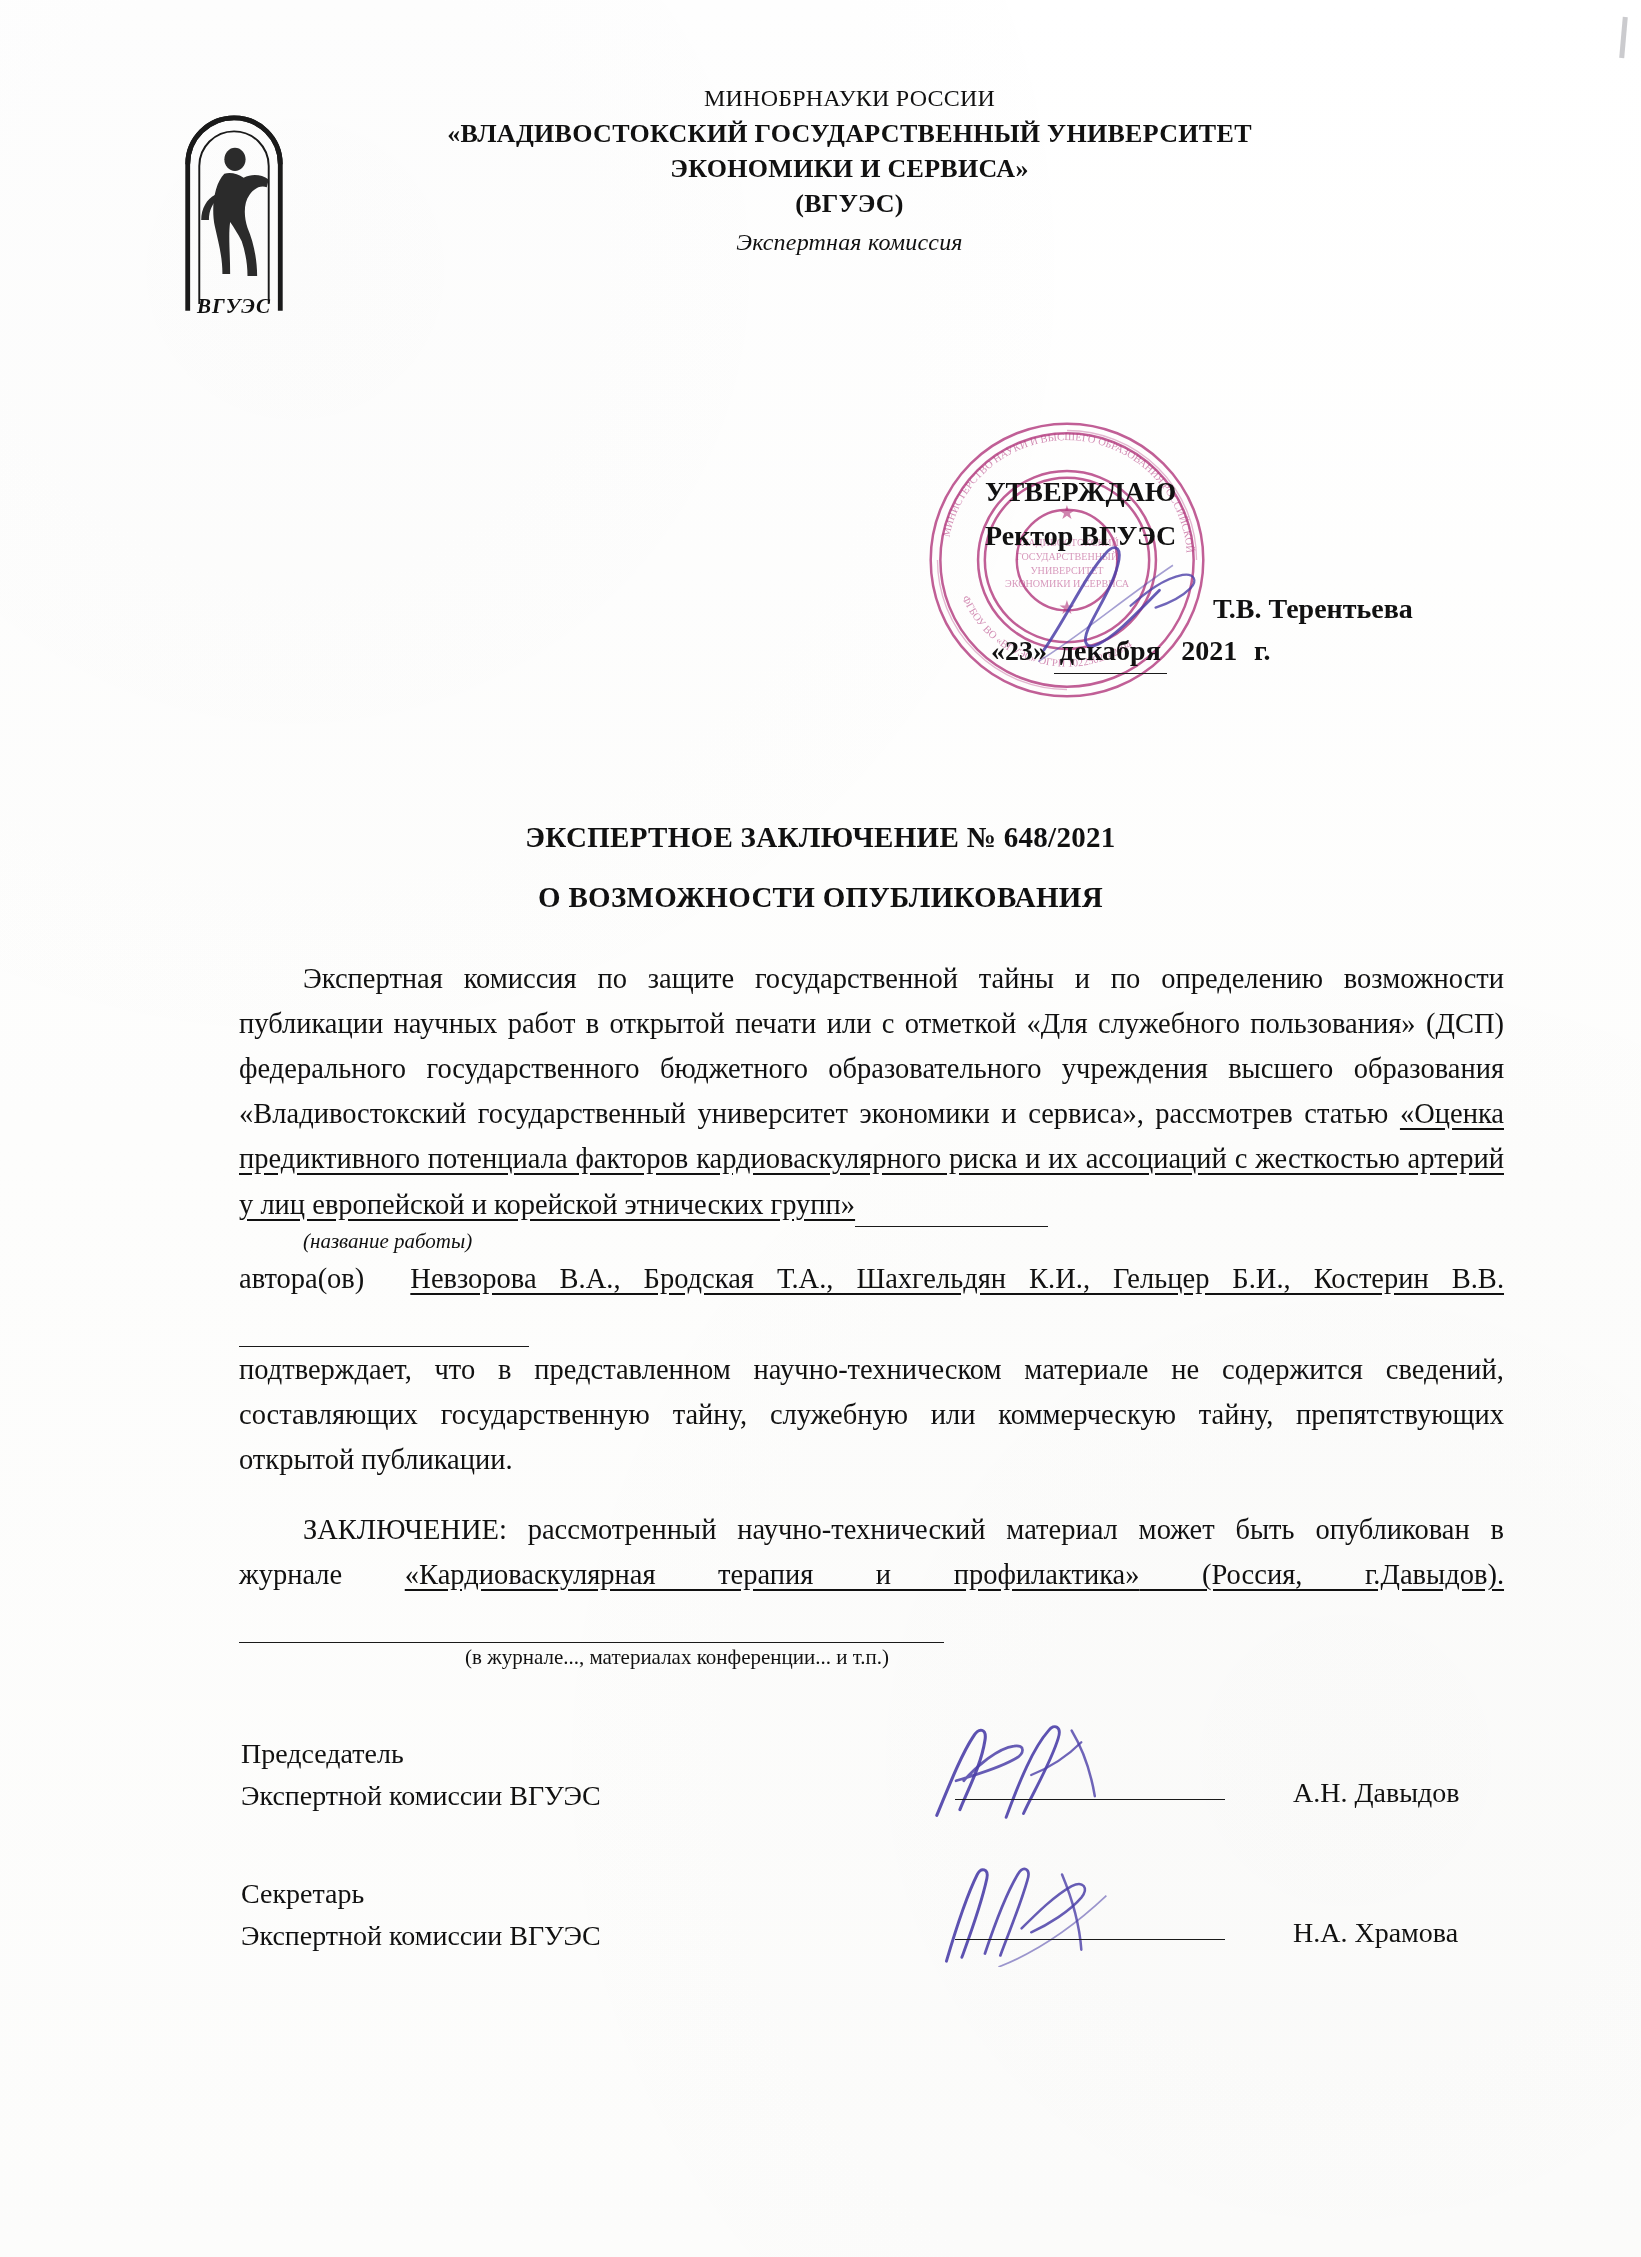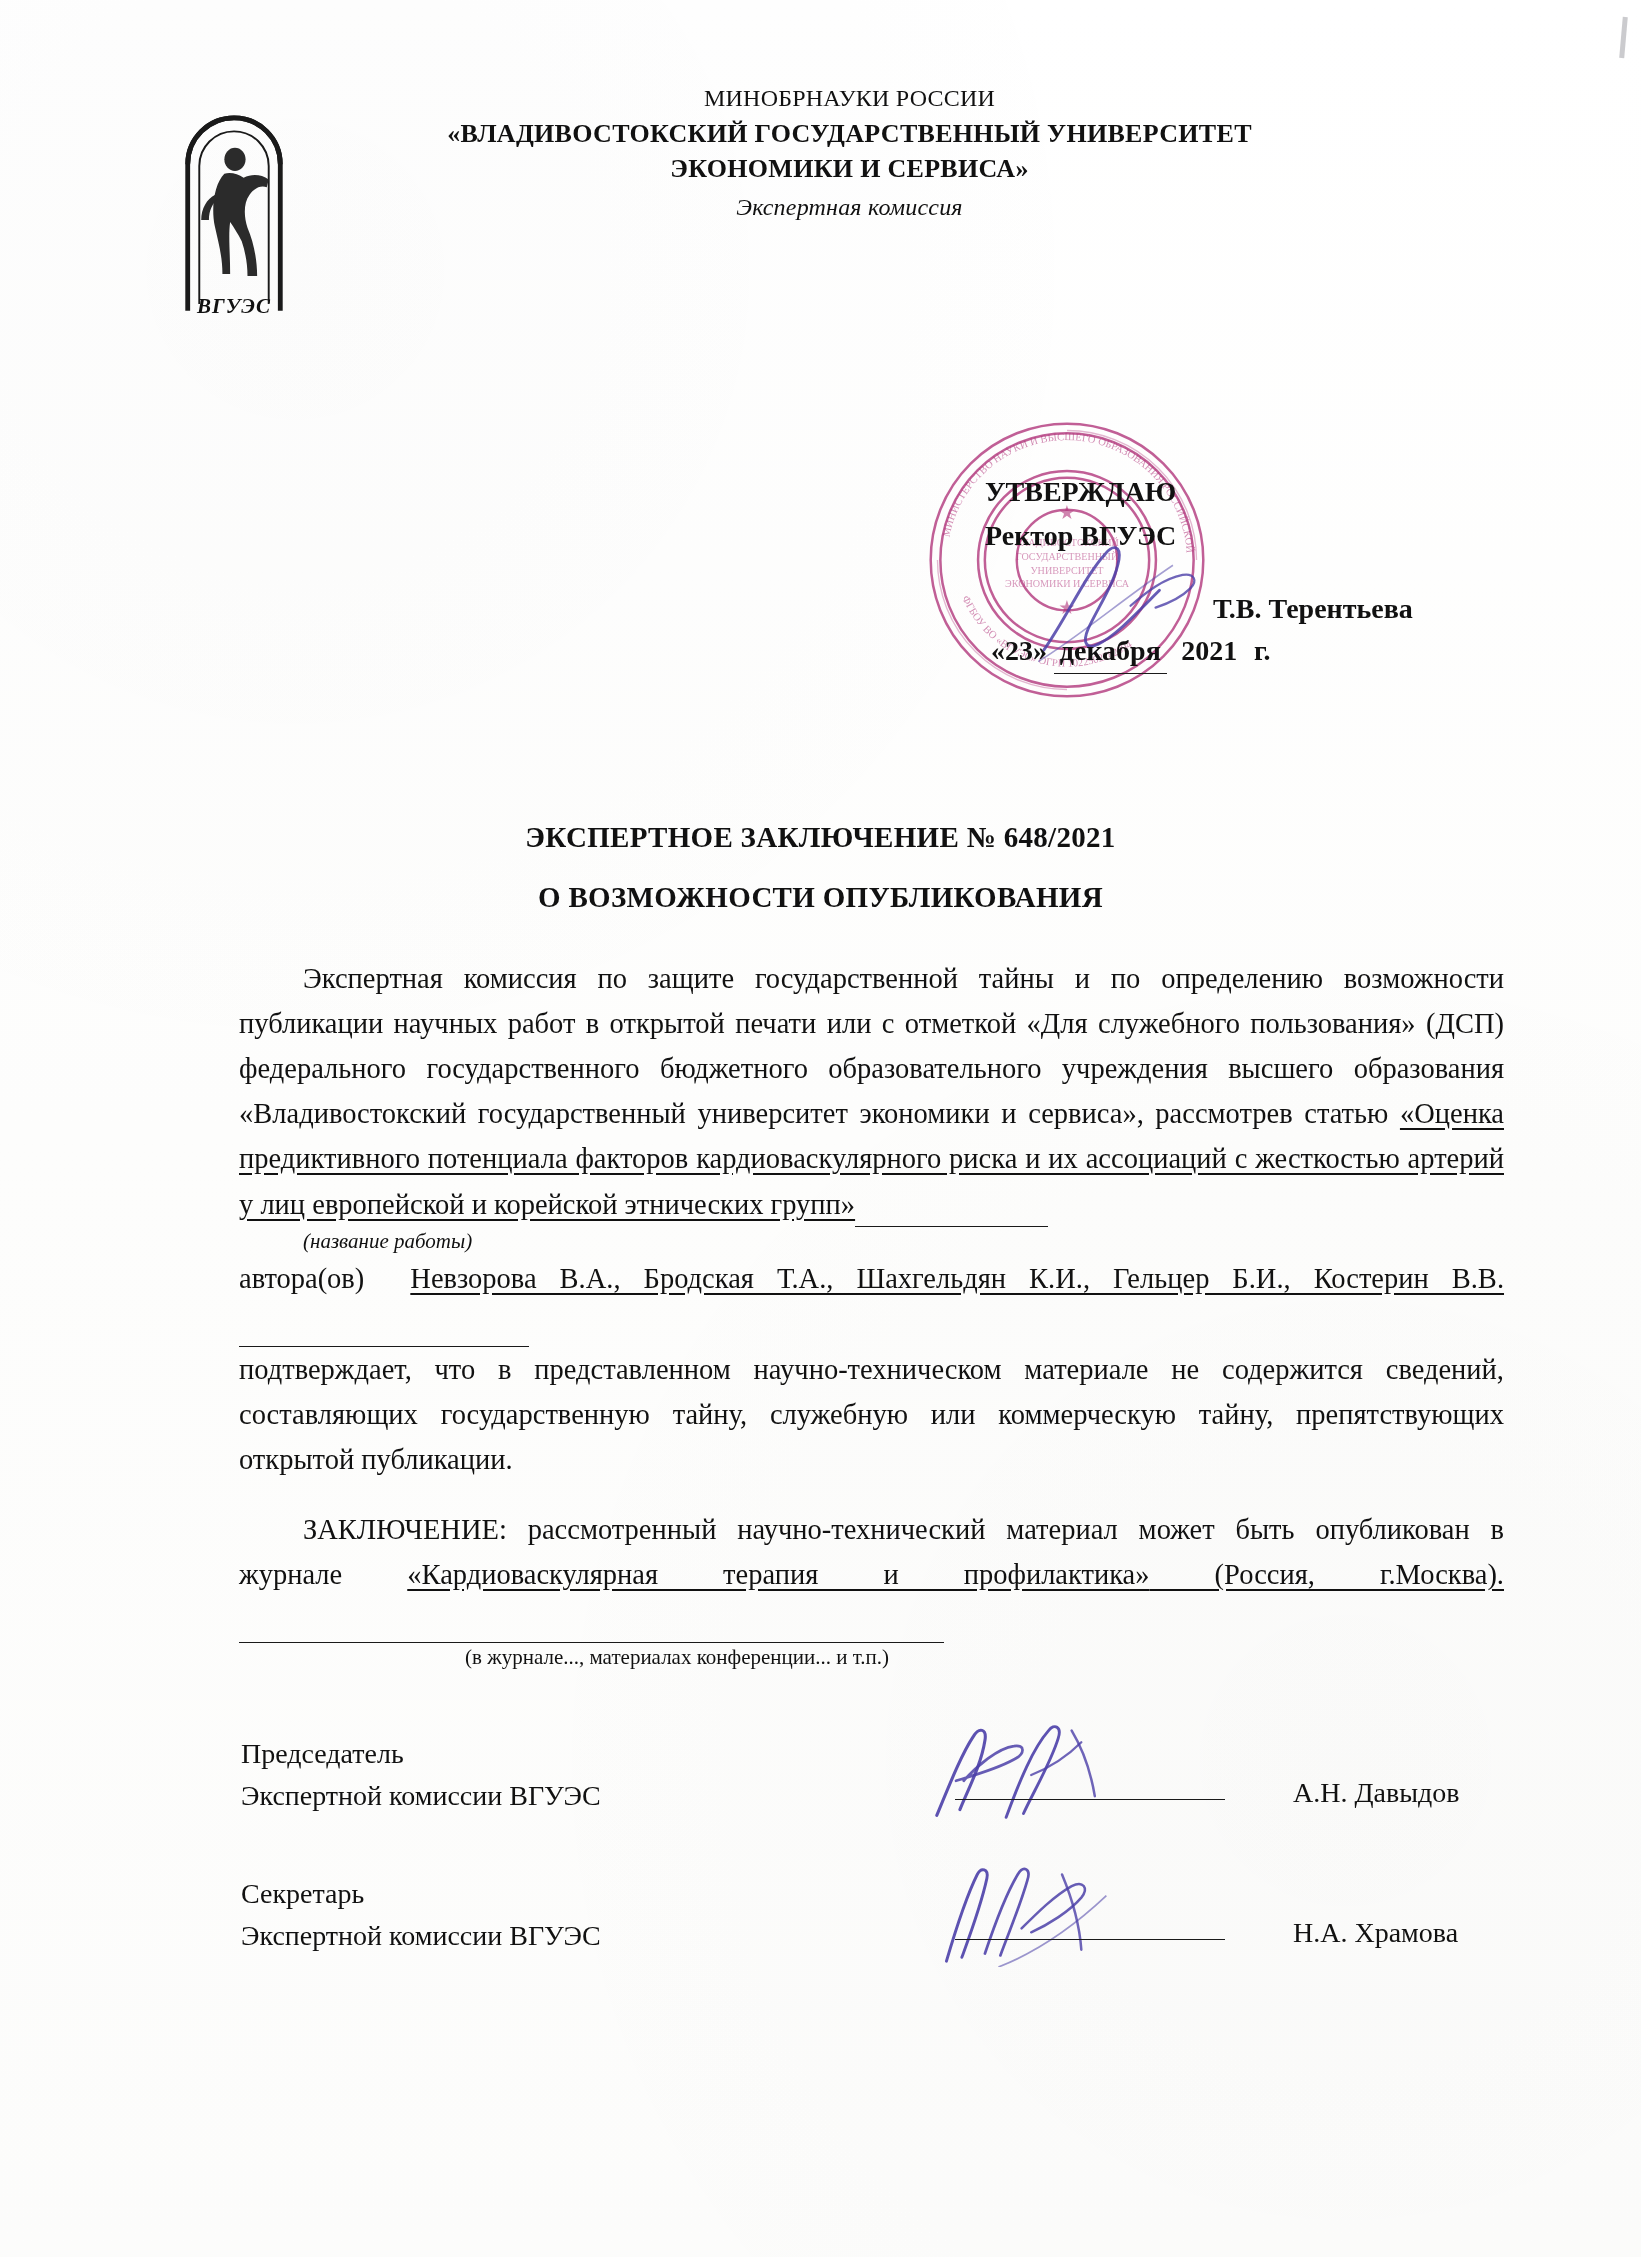--- a/index.html
+++ b/index.html
@@ -268,20 +268,21 @@
       <path d="M8 60 A48 48 0 0 1 104 60" fill="none" stroke="#1a1a1a" stroke-width="5"></path>
     </svg>
   </div>
   <div class="emblem-caption">ВГУЭС</div>
 
   <div class="header">
     <div class="header-inner">
       <div class="line">МИНОБРНАУКИ РОССИИ</div>
       <div class="line bold">«ВЛАДИВОСТОКСКИЙ ГОСУДАРСТВЕННЫЙ УНИВЕРСИТЕТ</div>
       <div class="line bold">ЭКОНОМИКИ И СЕРВИСА»</div>
+      <div class="line bold">(ВГУЭС)</div>
       <div class="line italic">Экспертная комиссия</div>
     </div>
   </div>
 
   <div class="stamp">
     <svg width="290" height="290" viewBox="0 0 300 300" xmlns="http://www.w3.org/2000/svg">
       <g stroke="#b0337a" fill="none" opacity="0.78" stroke-width="2.6">
         <circle cx="150" cy="150" r="141"></circle>
         <circle cx="150" cy="150" r="131"></circle>
         <circle cx="150" cy="150" r="92"></circle>
@@ -342,21 +343,21 @@
     <span class="t2">ЭКСПЕРТНОЕ ЗАКЛЮЧЕНИЕ № 648/2021</span>
     <span class="t2">О ВОЗМОЖНОСТИ ОПУБЛИКОВАНИЯ</span>
   </div>
 
   <div class="body-text">
     <p><span>Экспертная комиссия по защите государственной тайны и по определению возможности публикации научных работ в открытой печати или с отметкой «Для служебного пользования» (ДСП) федерального государственного бюджетного образовательного учреждения высшего образования «Владивостокский государственный университет экономики и сервиса», рассмотрев статью </span><span class="ul">«Оценка предиктивного потенциала факторов кардиоваскулярного риска и их ассоциаций с жесткостью артерий у лиц европейской и корейской этнических групп»</span><span class="fill-line" style="width:193px">&nbsp;</span></p>
     <p class="caption-small">(название работы)</p>
     <p class="noind"><span>автора(ов)</span>&nbsp;&nbsp;<span class="ul">Невзорова В.А., Бродская Т.А., Шахгельдян  К.И., Гельцер Б.И., Костерин В.В.</span><span class="fill-line" style="width:290px">&nbsp;</span></p>
     <p class="noind">подтверждает, что в представленном научно-техническом материале не содержится сведений, составляющих государственную тайну, служебную или коммерческую тайну, препятствующих открытой публикации.</p>
     <div class="gap"></div>
-    <p><span>ЗАКЛЮЧЕНИЕ:</span><span> рассмотренный научно-технический материал может быть опубликован в журнале </span><span class="ul">«Кардиоваскулярная терапия и профилактика»</span><span class="ul"> (Россия, г.Москва).</span><span class="fill-line" style="width:705px">&nbsp;</span></p>
+    <p><span>ЗАКЛЮЧЕНИЕ:</span><span> рассмотренный научно-технический материал может быть опубликован в журнале </span><span class="ul">«Кардиоваскулярная терапия и профилактика»</span><span class="ul"> (Россия, г.Давыдов).</span><span class="fill-line" style="width:705px">&nbsp;</span></p>
     <p class="caption-small2">(в журнале..., материалах конференции... и т.п.)</p>
   </div>
 
   <div class="sig-block one">
     <div class="sig-role">
       <div>Председатель</div>
       <div>Экспертной комиссии ВГУЭС</div>
     </div>
     <div class="sig-scribble">
       <svg width="319" height="106" viewBox="0 0 330 110" xmlns="http://www.w3.org/2000/svg">

